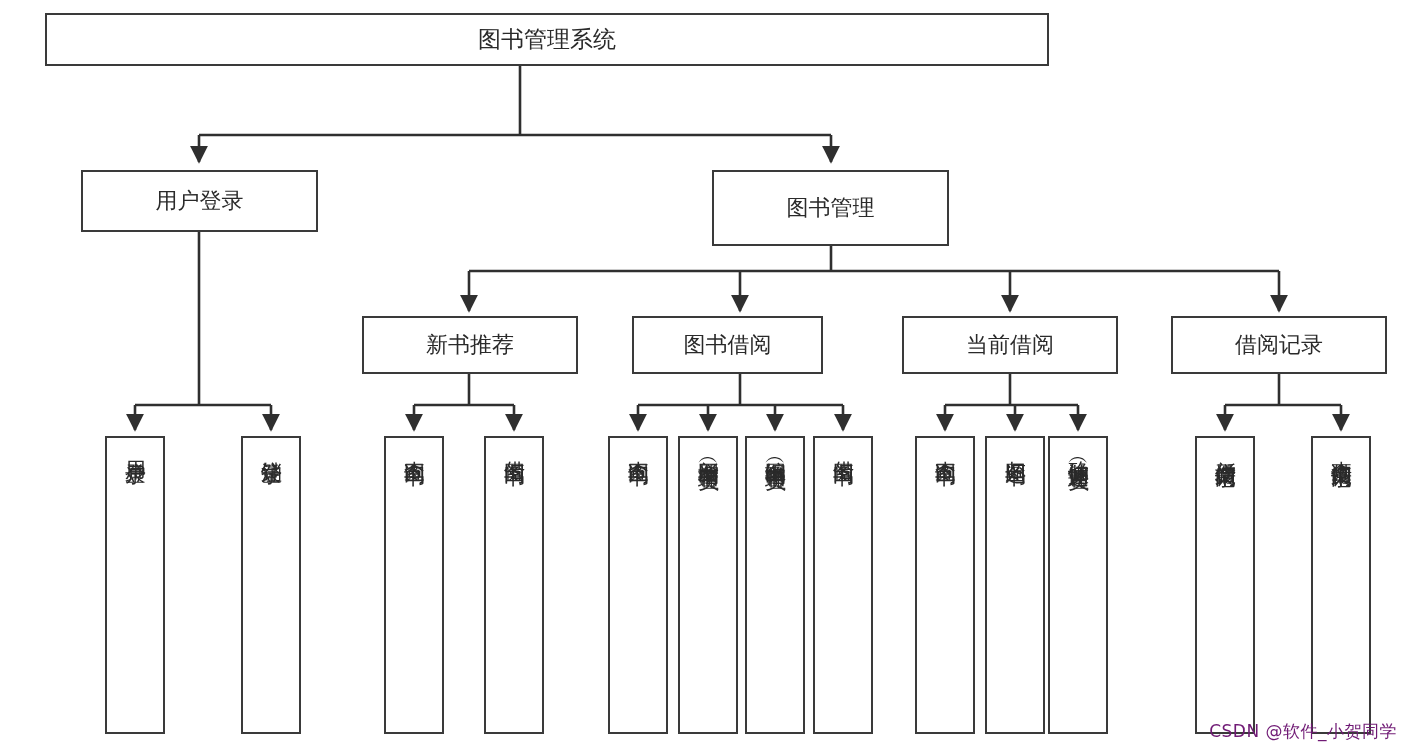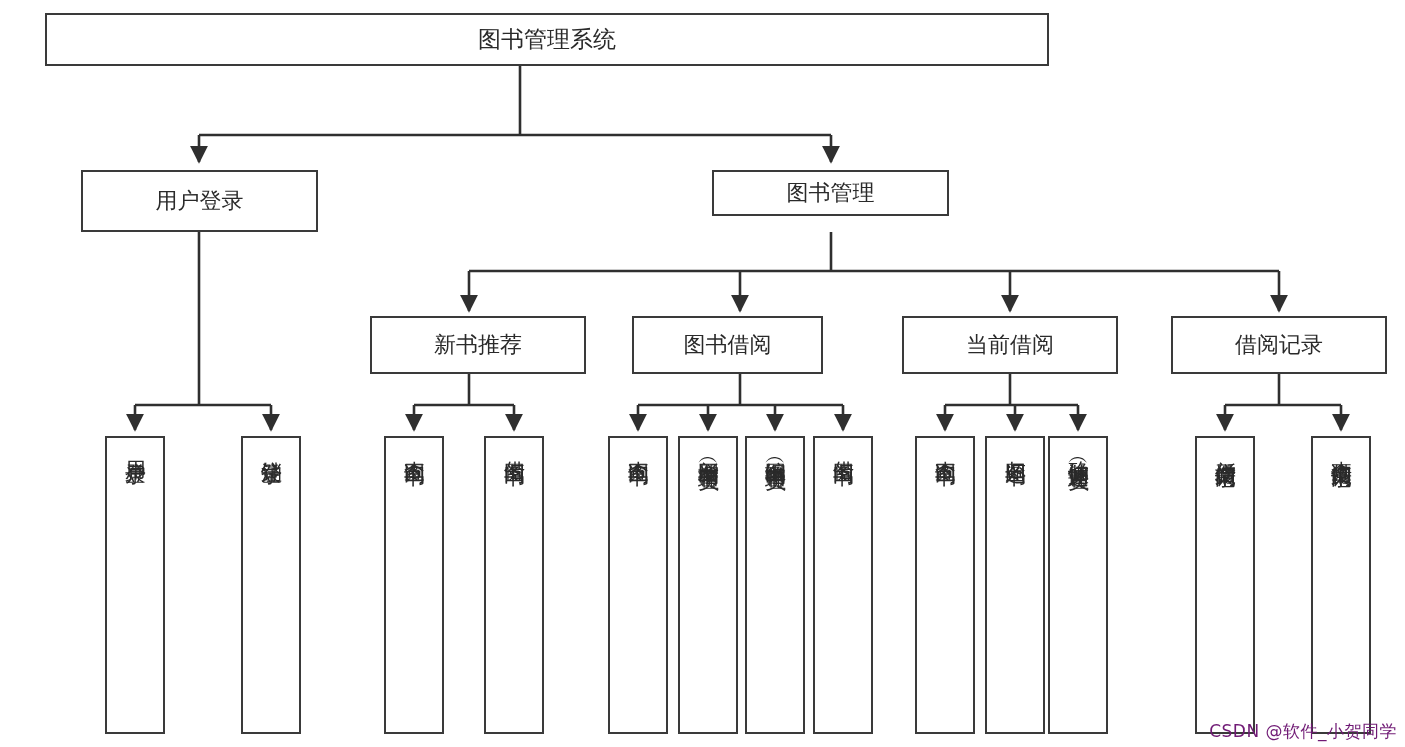--- a/index.html
+++ b/index.html
@@ -128,25 +128,25 @@
     </g>
   </svg>
 
   <div class="node horiz root" style="left:34px; top:13px; width:1004px; height:53px;margin-left:11px;">
     <span class="label">图书管理系统</span>
   </div>
 
   <div class="node horiz" style="left:81px; top:170px; width:237px; height:62px;">
     <span class="label">用户登录</span>
   </div>
-  <div class="node horiz" style="left:712px; top:170px; width:237px; height:46px;">
+  <div class="node horiz" style="left:712px; top:170px; width:237px; height:76px;">
     <span class="label">图书管理</span>
   </div>
 
-  <div class="node horiz" style="left:362px; top:316px; width:216px; height:58px;margin-left:8px;">
+  <div class="node horiz" style="left:362px; top:316px; width:216px; height:58px;">
     <span class="label">新书推荐</span>
   </div>
   <div class="node horiz" style="left:632px; top:316px; width:191px; height:58px;">
     <span class="label">图书借阅</span>
   </div>
   <div class="node horiz" style="left:1171px; top:316px; width:216px; height:58px;">
     <span class="label">借阅记录</span>
   </div>
   <div class="node horiz" style="left:902px; top:316px; width:216px; height:58px;">
     <span class="label">当前借阅</span>

